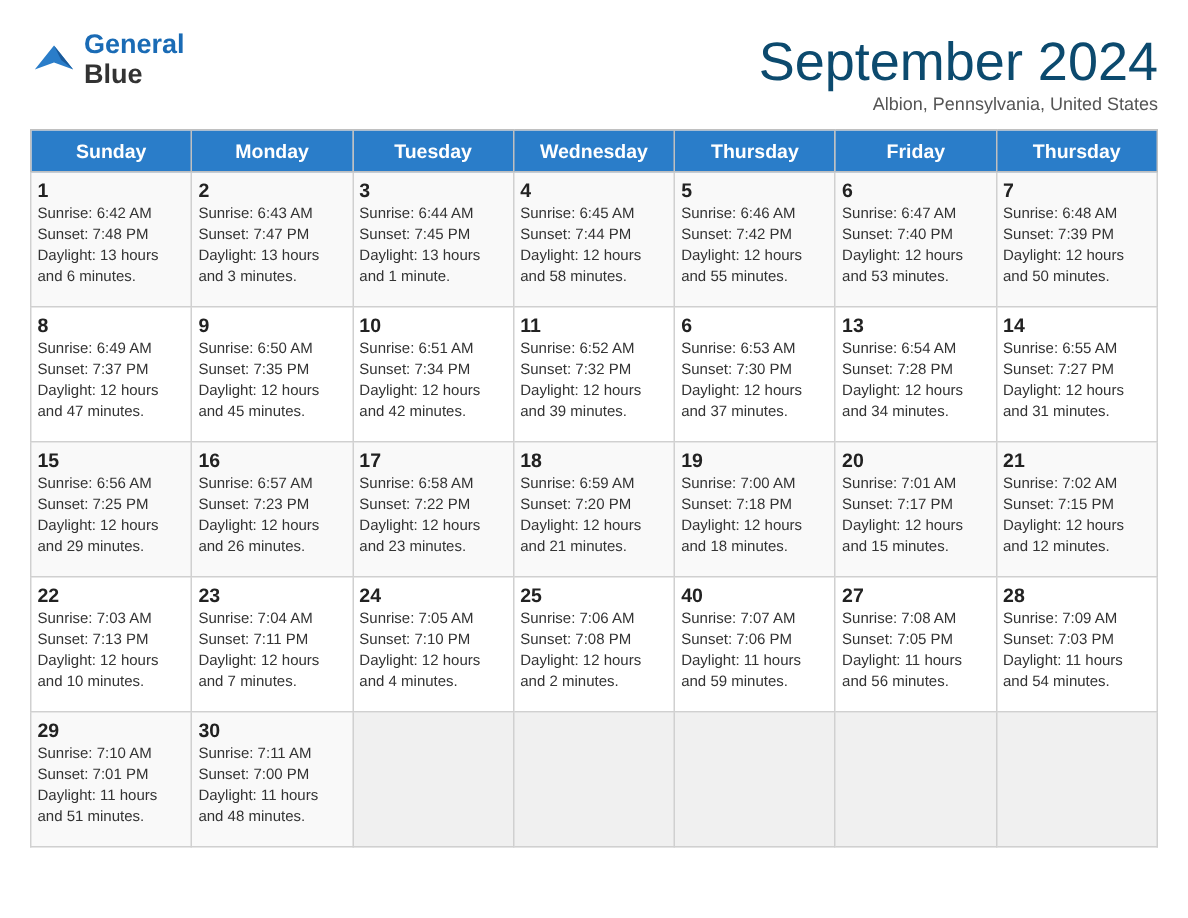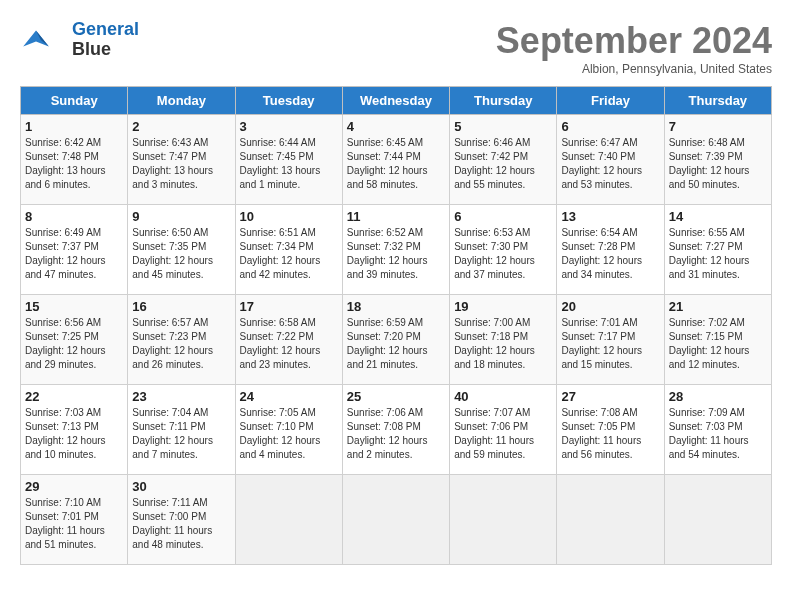--- a/index.html
+++ b/index.html
@@ -12,42 +12,42 @@
     }
     .header {
       display: flex;
       justify-content: space-between;
       align-items: flex-start;
       margin-bottom: 10px;
     }
     .logo {
       display: flex;
       align-items: center;
-      gap: 20px;
+      gap: 4px;
     }
     .logo-text {
       font-size: 18px;
       font-weight: bold;
       color: #333;
       line-height: 1.1;
     }
     .logo-text span {
       color: #1a6bb5;
     }
     .logo-bird {
       width: 32px;
       height: 32px;
     }
     .title-block {
       text-align: right;
     }
     .month-title {
       font-size: 36px;
-      font-weight: bold;
-      color: #737373;
+      font-weight: normal;
+      color: #0c4a6e;
       text-align: center;
     }
     .location-title {
       font-size: 12px;
       color: #555;
     }
     table {
       width: 100%;
       border-collapse: collapse;
       font-size: 11px;

